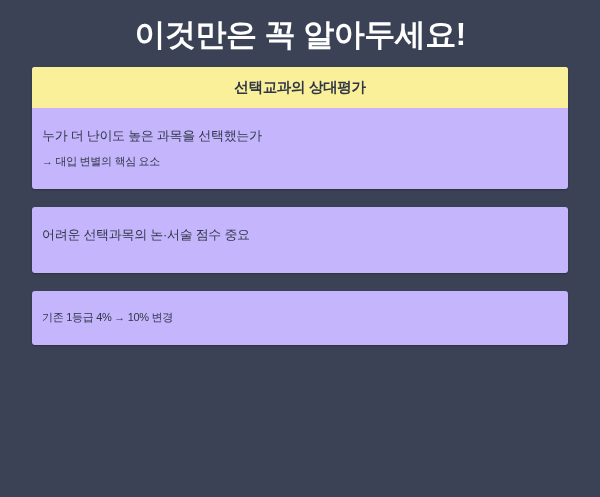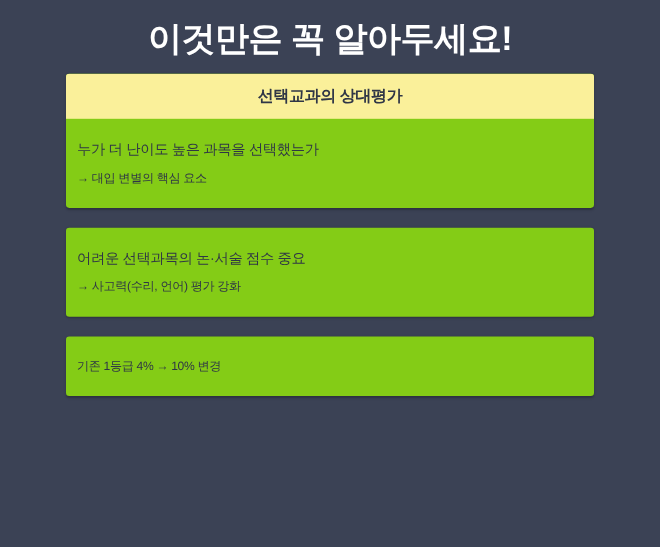--- a/index.html
+++ b/index.html
@@ -11,35 +11,35 @@
     height: 497px;
     background: #3b4255;
     font-family: "Liberation Sans", sans-serif;
     overflow: hidden;
   }
   .page {
     position: relative;
     width: 600px;
     height: 385px;
     box-sizing: border-box;
-    padding: 0 60px;
+    padding: 0 32px;
   }
   .headline {
     text-align: center;
     color: #ffffff;
     font-size: 31px;
     font-weight: bold;
     letter-spacing: -0.5px;
     padding-top: 16px;
     padding-bottom: 14px;
     line-height: 1.2;
     white-space: nowrap;
   }
   .card {
-    background: #84cc16;
+    background: #c4b5fd;
     border-radius: 3px;
     margin-bottom: 18px;
     overflow: hidden;
     box-shadow: 0 1px 2px rgba(0,0,0,0.25);
   }
   .card-title {
     background: #faf09a;
     color: #2f3646;
     font-size: 14.5px;
     font-weight: bold;
@@ -74,21 +74,20 @@
     <div class="card-title">선택교과의 상대평가</div>
     <div class="card-body">
       <div class="body-line-1">누가 더 난이도 높은 과목을 선택했는가</div>
       <div class="body-line-2">→ 대입 변별의 핵심 요소</div>
     </div>
   </div>
 
   <div class="card">
     <div class="card-body">
       <div class="body-line-1">어려운 선택과목의 논·서술 점수 중요</div>
-      <div class="body-line-2">→ 사고력(수리, 언어) 평가 강화</div>
     </div>
   </div>
 
   <div class="card">
     <div class="card-body">
       <div class="body-line-2">기존 1등급 4% → 10% 변경</div>
     </div>
   </div>
 
 </div>

